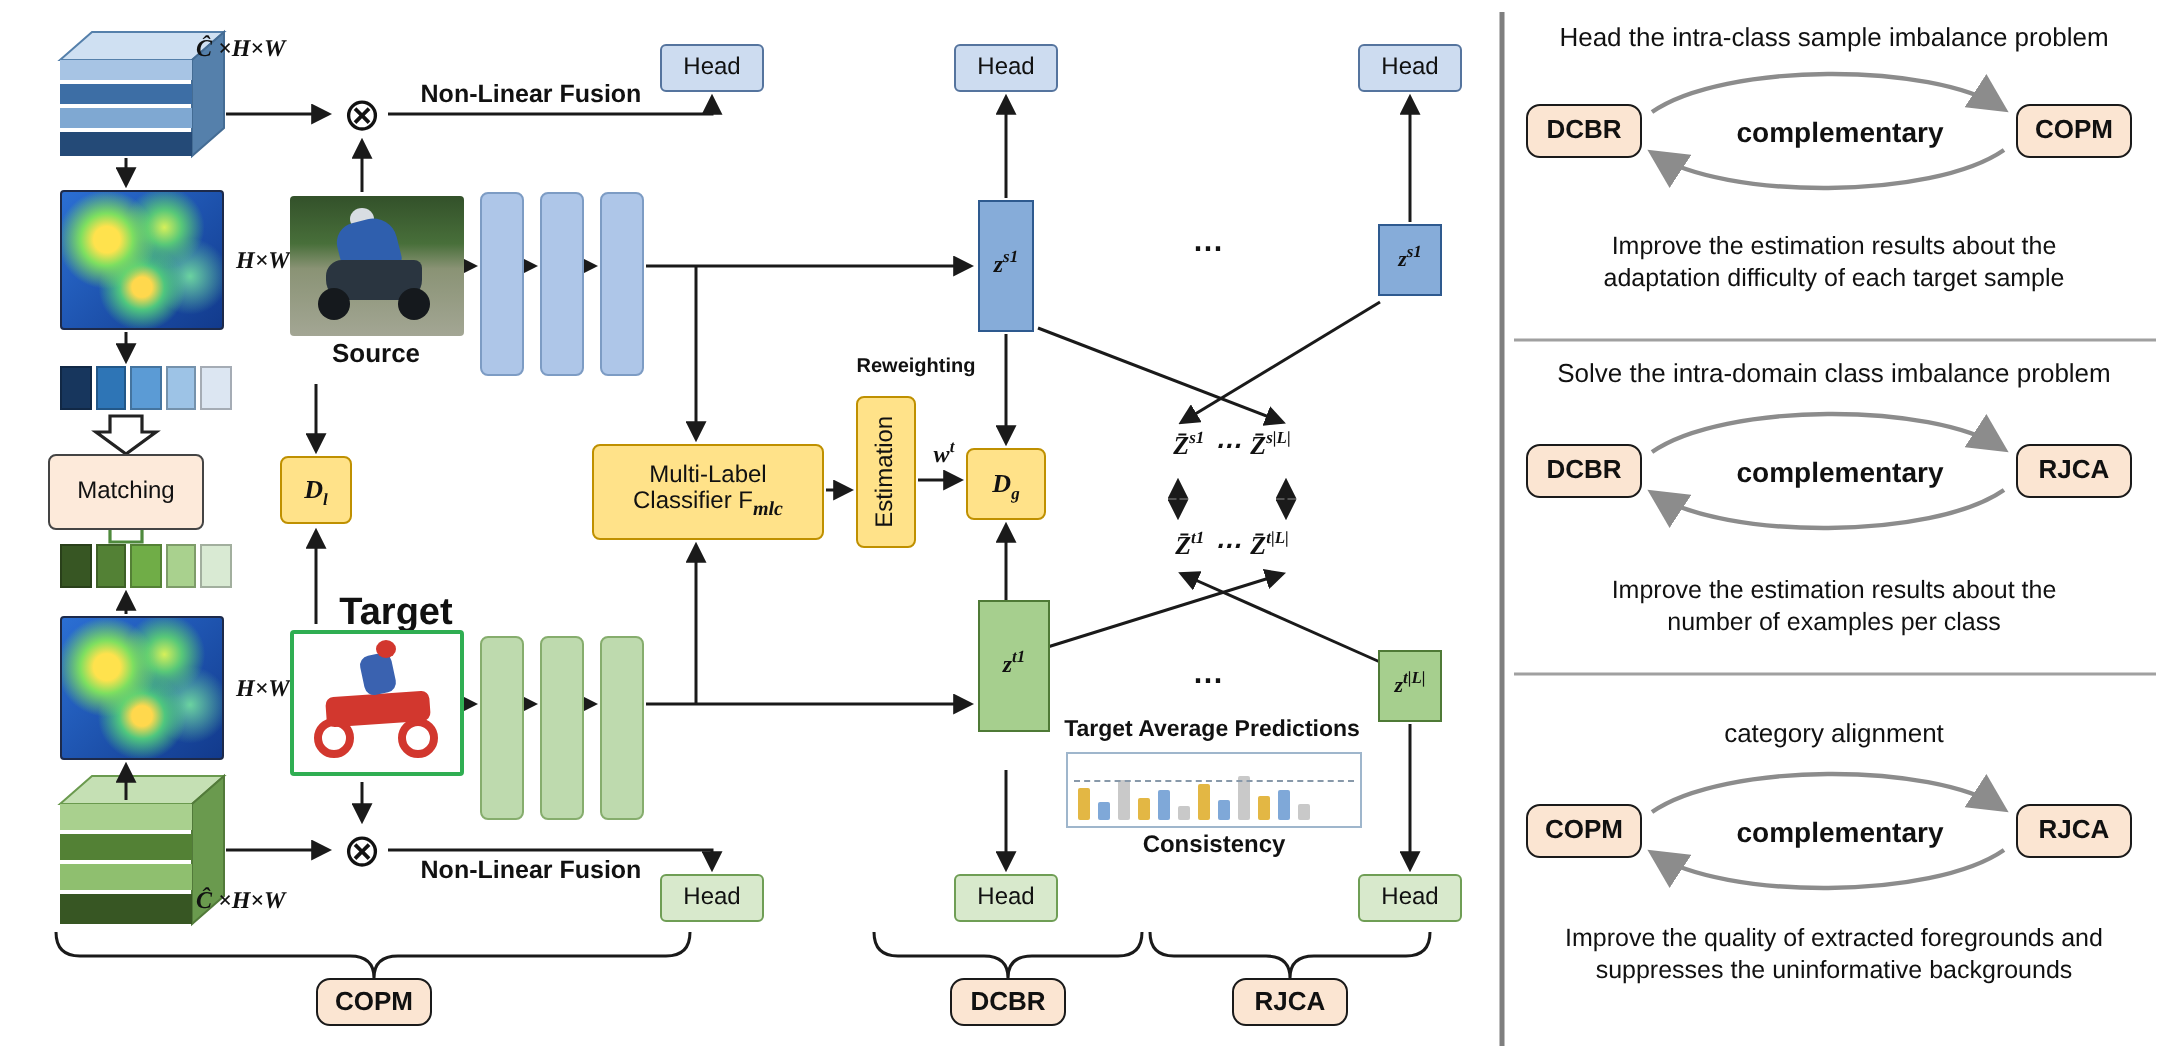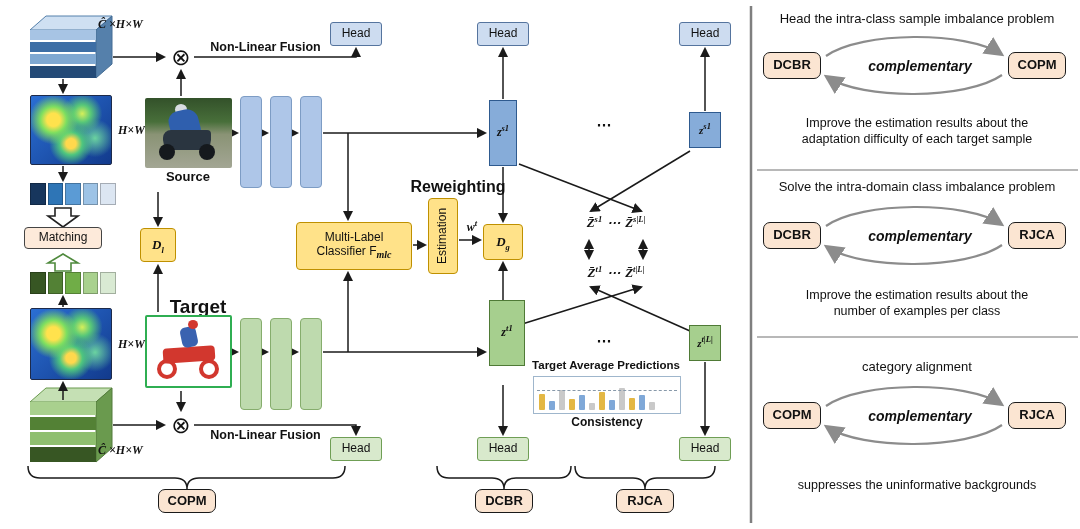--- a/index.html
+++ b/index.html
@@ -30,21 +30,21 @@
   .heatmap{position:absolute;border:1px solid #1d2a4a;border-radius:2px;background:
     radial-gradient(circle at 28% 35%, #ffe24d 0%, #ffe24d 9%, #7ddf60 18%, rgba(30,130,220,0) 34%),
     radial-gradient(circle at 64% 26%, #d6ef5a 0%, #58c878 12%, rgba(30,130,220,0) 28%),
     radial-gradient(circle at 50% 70%, #ffd84d 0%, #ffd84d 8%, #4fc77e 18%, rgba(30,130,220,0) 35%),
     radial-gradient(circle at 80% 62%, #6bd3a0 0%, rgba(30,130,220,0) 25%),
     linear-gradient(135deg,#2b6fd4,#123a8c)}
   .mrow{position:absolute;display:flex;gap:2px}
   .mrow div{flex:1;height:100%;border:0.5px solid rgba(0,0,0,.25)}
   .photo{position:absolute;overflow:hidden;border-radius:2px}
   .vert span{transform:rotate(-90deg);white-space:nowrap;display:block}
-  .comp{font-weight:bold;font-style:italic;font-size:14px}
+  .comp{font-weight:bold;font-size:14px}
   .ptitle{font-size:13px}
   .pbottom{font-size:12.5px}
   #chart{position:absolute;background:#fff;border:1px solid #9fb6cc;display:flex;align-items:flex-end;gap:4px;padding:3px 5px}
   .pbar{width:6px;border-radius:1px}
 </style>
 </head>
 <body>
 
 <div id="root">
 
@@ -147,21 +147,21 @@
   <div class="box head-blue" style="left:679px;top:22px;width:52px;height:24px">Head</div>
 
   <div class="heatmap" style="left:30px;top:95px;width:82px;height:70px"></div>
   <div class="mrow" style="left:30px;top:183px;width:86px;height:22px">
       <div style="background: rgb(23, 54, 93);"></div>
       <div style="background: rgb(46, 117, 182);"></div>
       <div style="background: rgb(91, 155, 213);"></div>
       <div style="background: rgb(157, 195, 230);"></div>
       <div style="background: rgb(220, 230, 242);"></div>
     </div>
-  <div class="box matchbox" style="left:24px;top:227px;width:78px;height:22px">Matching</div>
+  <div class="box matchbox" style="left:24px;top:227px;width:78px;height:38px">Matching</div>
   <div class="mrow" style="left:30px;top:272px;width:86px;height:22px">
       <div style="background: rgb(55, 86, 35);"></div>
       <div style="background: rgb(83, 129, 53);"></div>
       <div style="background: rgb(112, 173, 71);"></div>
       <div style="background: rgb(169, 209, 142);"></div>
       <div style="background: rgb(217, 234, 211);"></div>
     </div>
   <div class="heatmap" style="left:30px;top:308px;width:82px;height:72px"></div>
 
   <div class="lbl math" style="left:98px;top:444px;width:92px;font-size:12px">Ĉ ×H×W</div>
@@ -195,21 +195,21 @@
   <div class="bar green" style="left:270px;top:318px"></div>
   <div class="bar green" style="left:300px;top:318px"></div>
 
   <div class="box yellow math" style="left:140px;top:228px;width:36px;height:34px;font-size:13px">
     <span><span>D</span><sub>l</sub></span>
   </div>
   <div class="box yellow" style="left:296px;top:222px;width:116px;height:48px;flex-direction:column">
     <span>Multi-Label</span>
     <span><span>Classifier F</span><sub class="math">mlc</sub></span>
   </div>
-  <div class="lbl bold ital c" style="left:406px;top:178px;width:104px;font-size:16px">Reweighting</div>
+  <div class="lbl bold ital c" style="left:406px;top:178px;width:104px;font-size:10px">Reweighting</div>
   <div class="box yellow vert" style="left:428px;top:198px;width:30px;height:76px">
     <span>Estimation</span>
   </div>
   <div class="lbl math c" style="left:458px;top:221px;width:28px;font-size:12px"><span>w</span><sup>t</sup></div>
   <div class="box yellow math" style="left:483px;top:224px;width:40px;height:36px;font-size:13px">
     <span><span>D</span><sub>g</sub></span>
   </div>
 
   <div class="box zbox-blue math" style="left:489px;top:100px;width:28px;height:66px">
     <span><span>z</span><sup>s1</sup></span>
@@ -274,15 +274,16 @@
   <div class="box tanbox" style="left:763px;top:222px;width:58px;height:27px">DCBR</div>
   <div class="box tanbox" style="left:1008px;top:222px;width:58px;height:27px">RJCA</div>
   <div class="lbl comp c" style="left:840px;top:228px;width:160px">complementary</div>
   <div class="lbl pbottom c" style="left:757px;top:288px;width:320px">Improve the estimation results about the</div>
   <div class="lbl pbottom c" style="left:757px;top:304px;width:320px">number of examples per class</div>
 
   <div class="lbl ptitle c" style="left:757px;top:360px;width:320px">category alignment</div>
   <div class="box tanbox" style="left:763px;top:402px;width:58px;height:27px">COPM</div>
   <div class="box tanbox" style="left:1008px;top:402px;width:58px;height:27px">RJCA</div>
   <div class="lbl comp c" style="left:840px;top:408px;width:160px">complementary</div>
+  <div class="lbl pbottom c" style="left:757px;top:462px;width:320px">Improve the quality of extracted foregrounds and</div>
   <div class="lbl pbottom c" style="left:757px;top:478px;width:320px">suppresses the uninformative backgrounds</div>
 
 </div>
 
 </body></html>

